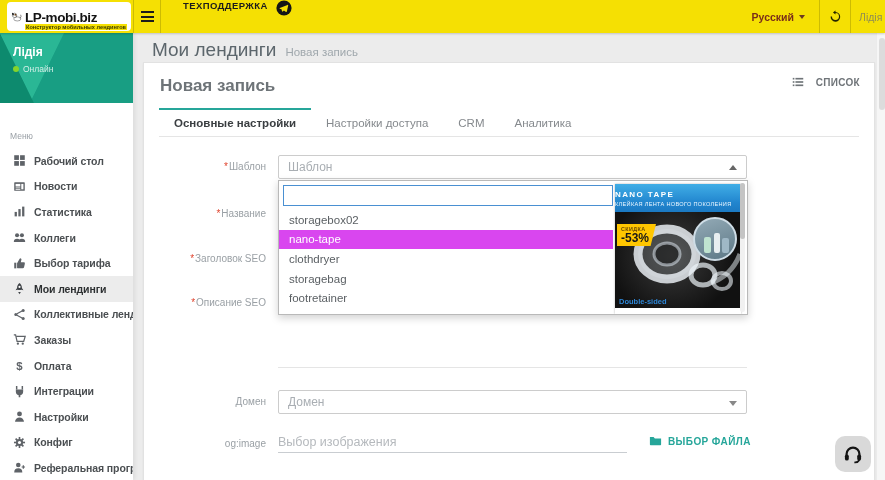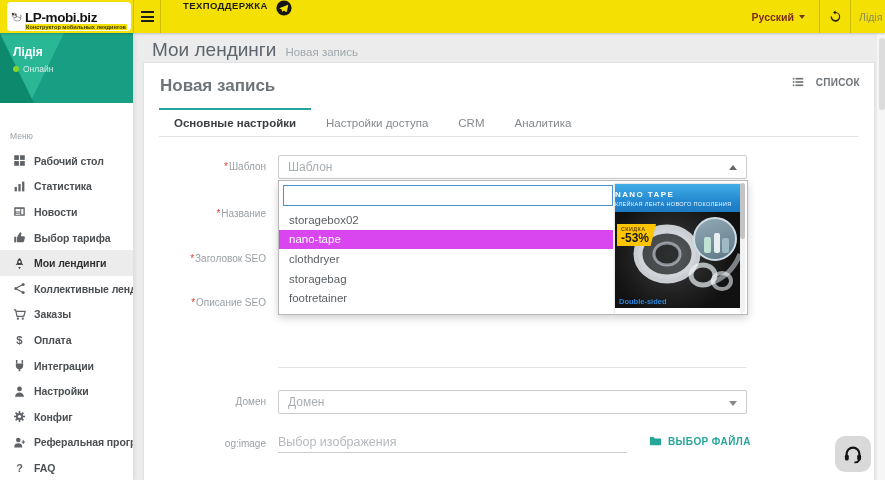--- a/index.html
+++ b/index.html
@@ -171,42 +171,53 @@
               <rect x="8.7" y="1.5" width="5.8" height="5.8"></rect>
               <rect x="1.5" y="8.7" width="5.8" height="5.8"></rect>
               <rect x="8.7" y="8.7" width="5.8" height="5.8"></rect>
             </svg>
           </span>
         <span class="nav-label">Рабочий стол</span>
       </div>
 
       <div class="nav-item">
         <span class="nav-icon">
-            <svg width="13" height="13" viewBox="0 0 16 16" fill="#5f6368">
-              <rect x="2" y="8.5" width="2.8" height="5.5"></rect>
-              <rect x="6.6" y="5" width="2.8" height="9"></rect>
-              <rect x="11.2" y="2" width="2.8" height="12"></rect>
-            </svg>
-          </span>
-        <span class="nav-label">Статистика</span>
-      </div>
-
-      <div class="nav-item">
-        <span class="nav-icon">
             <svg width="13" height="13" viewBox="0 0 16 16">
               <rect x="1.5" y="2.8" width="13" height="10.5" rx="0.8" fill="#5f6368"></rect>
               <rect x="3.2" y="4.8" width="5.8" height="3.2" fill="#fff"></rect>
               <rect x="10.2" y="4.8" width="2.6" height="6.7" fill="#fff"></rect>
               <rect x="3.2" y="9.2" width="5.8" height="1" fill="#fff"></rect>
               <rect x="3.2" y="11" width="5.8" height="1" fill="#fff"></rect>
             </svg>
           </span>
         <span class="nav-label">Новости</span>
       </div>
 
+      <div class="nav-item">
+        <span class="nav-icon">
+            <svg width="13" height="13" viewBox="0 0 16 16" fill="#5f6368">
+              <rect x="2" y="8.5" width="2.8" height="5.5"></rect>
+              <rect x="6.6" y="5" width="2.8" height="9"></rect>
+              <rect x="11.2" y="2" width="2.8" height="12"></rect>
+            </svg>
+          </span>
+        <span class="nav-label">Статистика</span>
+      </div>
+
+      <div class="nav-item">
+        <span class="nav-icon">
+            <svg width="13" height="13" viewBox="0 0 16 16" fill="#5f6368">
+              <circle cx="5" cy="5.3" r="2.5"></circle>
+              <circle cx="11" cy="5.3" r="2.5"></circle>
+              <path d="M1,13.5a4,4 0 0 1 8,0z"></path>
+              <path d="M7,13.5a4,4 0 0 1 8,0z"></path>
+            </svg>
+          </span>
+        <span class="nav-label">Коллеги</span>
+      </div>
 
       <div class="nav-item">
         <span class="nav-icon">
             <svg width="13" height="13" viewBox="0 0 16 16" fill="#5f6368">
               <path d="M1.5,7h2.6v7H1.5z"></path>
               <path d="M5,13.6V7.6L8.2,2.2a1.2,1.2 0 0 1 2.2,.9L9.6,6.5h3.6a1.4,1.4 0 0 1 1.4,1.7l-1,4.4a1.7,1.7 0 0 1 -1.7,1.3H6.4A5,5 0 0 1 5,13.6z"></path>
             </svg>
           </span>
         <span class="nav-label">Выбор тарифа</span>
       </div>

